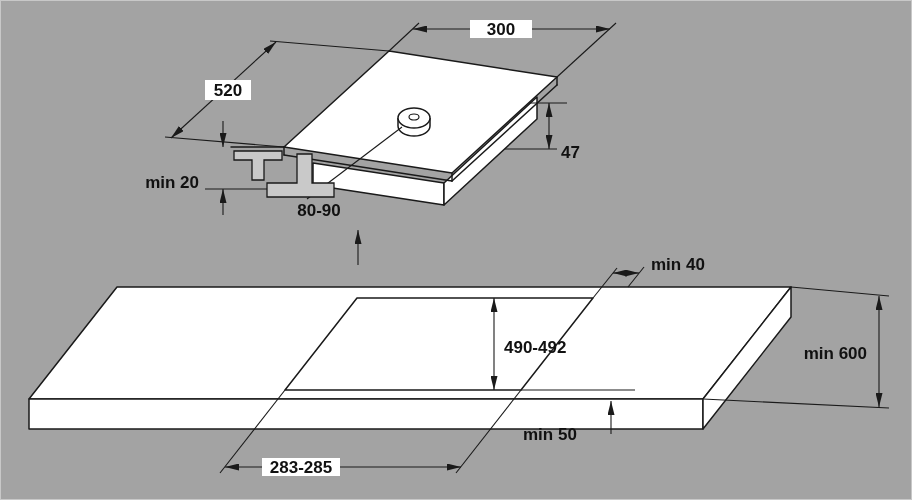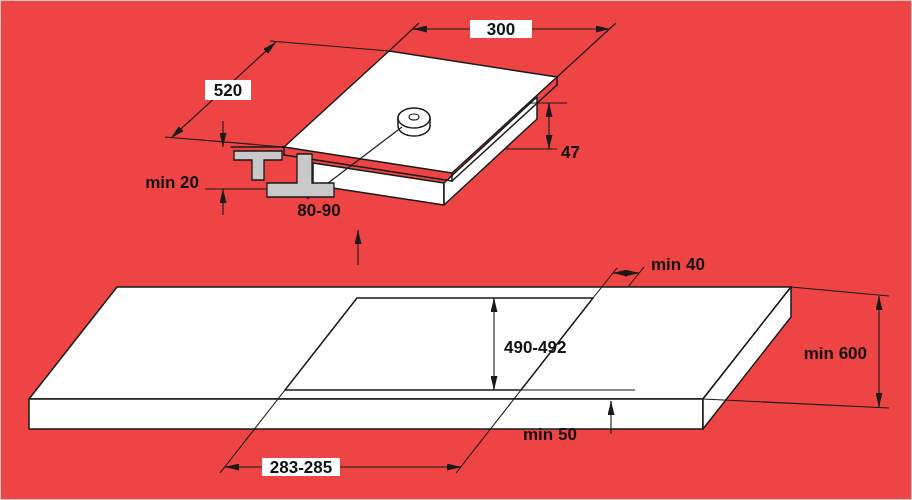--- a/index.html
+++ b/index.html
@@ -1,16 +1,16 @@
 <!DOCTYPE html>
 <html><head>
 <meta charset="utf-8">
 <style>
   html,body{margin:0;padding:0;background:#fff;}
-  .page{width:912px;height:500px;box-sizing:border-box;border:1px solid #c8c8c8;background:#ef4444;}
+  .page{width:912px;height:500px;box-sizing:border-box;border:1px solid #c8c8c8;background:#a3a3a3;}
   svg{display:block;}
   .o{fill:#fff;stroke:#1a1a1a;stroke-width:1.5;stroke-linejoin:round;}
   .ln{stroke:#1a1a1a;stroke-width:1.5;fill:none;stroke-linecap:round;}
   .d{stroke:#1a1a1a;stroke-width:1.1;fill:none;}
   .bg{fill:#fff;stroke:none;}
   text{font:bold 17px "Liberation Sans","DejaVu Sans",sans-serif;fill:#111;}
 </style>
 </head>
 <body>
 

